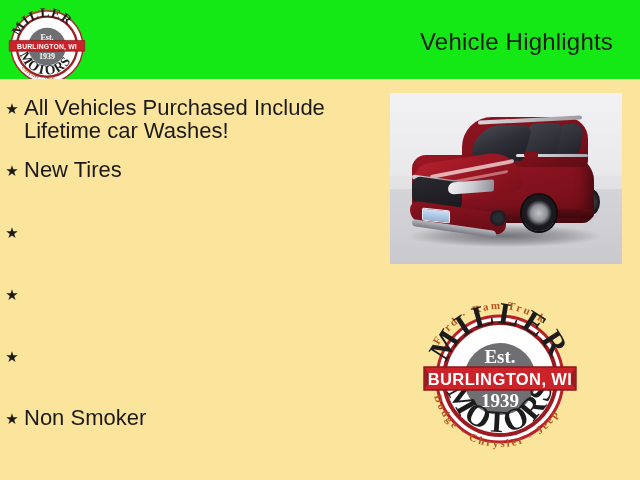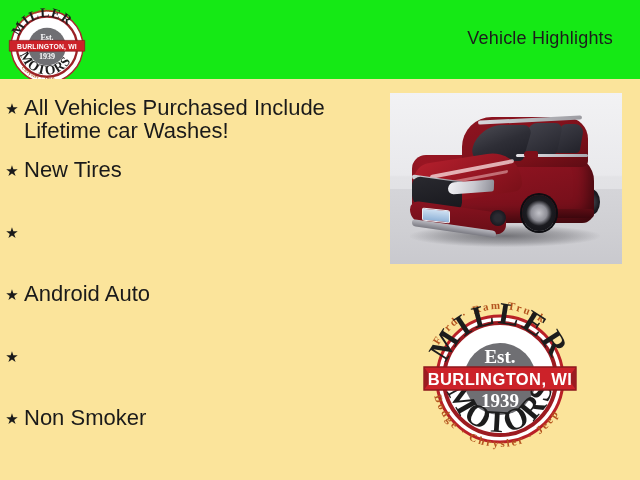--- a/index.html
+++ b/index.html
@@ -22,21 +22,21 @@
     left: 0;
     top: 0;
     width: 640px;
     height: 79px;
     background: #15e915;
   }
   #header-title {
     position: absolute;
     right: 27px;
     top: 28px;
-    font-size: 18px;
+    font-size: 24px;
     color: #1c1c1c;
     letter-spacing: 0.2px;
     white-space: nowrap;
   }
 
   
   #header-logo {
     position: absolute;
     left: 2px;
     top: 0px;
@@ -278,21 +278,20 @@
     <span class="bullet-star">★</span>
     <span class="bullet-text">New Tires</span>
   </div>
 
   <div class="bullet-row">
     <span class="bullet-star">★</span>
   </div>
 
   <div class="bullet-row">
     <span class="bullet-star">★</span>
-    <span class="bullet-text">Android Auto</span>
   </div>
 
   <div class="bullet-row">
     <span class="bullet-star">★</span>
   </div>
 
   <div class="bullet-row">
     <span class="bullet-star">★</span>
     <span class="bullet-text">Non Smoker</span>
   </div>

